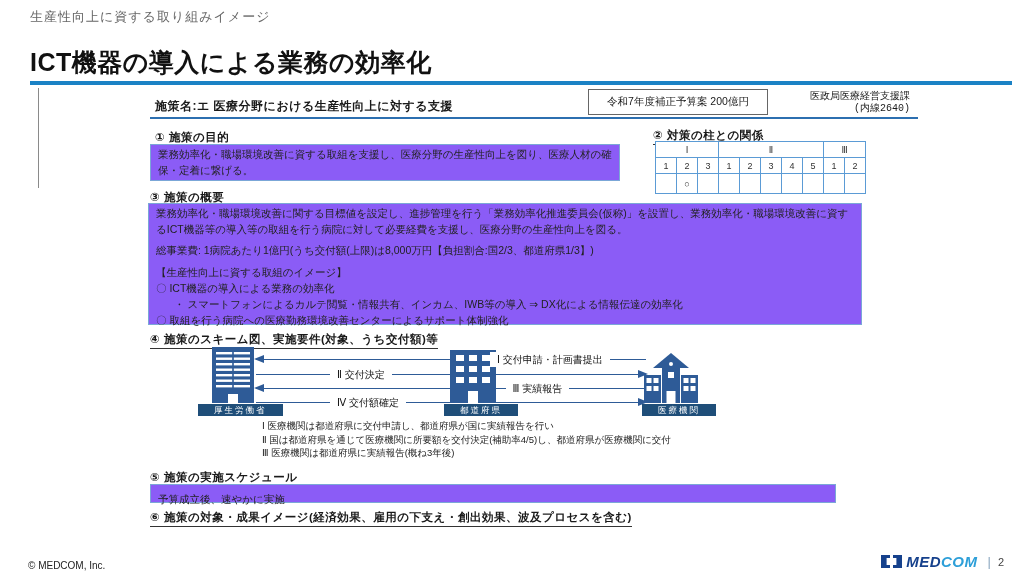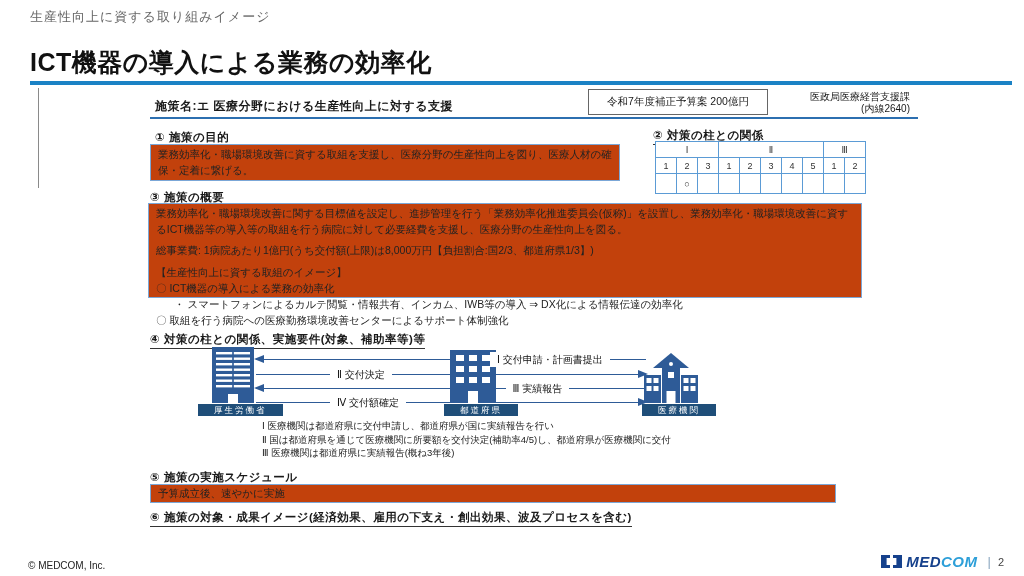--- a/index.html
+++ b/index.html
@@ -12,41 +12,41 @@
   .title{left:30px;top:46px;font-size:25px;font-weight:bold;color:#111;letter-spacing:0.5px;}
   .subtitle{left:432px;top:56px;font-size:16px;font-weight:bold;color:#111;}
   .rule{left:30px;top:81px;width:982px;height:4px;background:#1b82c5;}
 
   
   .doc-edge{left:38px;top:88px;width:1px;height:100px;background:#8a8a8a;}
   .policy{left:155px;top:98px;font-size:12px;font-weight:bold;color:#1a1a1a;letter-spacing:0.5px;}
   .policy-rule{left:150px;top:117px;width:768px;height:2px;background:#2c6fb0;}
   .budget{left:588px;top:89px;width:178px;height:24px;border:1px solid #666;
           font-size:10.5px;display:flex;align-items:center;justify-content:center;color:#1a1a1a;}
-  .dept{left:778px;top:91px;width:132px;font-size:10px;line-height:12px;color:#1a1a1a;text-align:right;}
+  .dept{left:778px;top:91px;width:132px;font-size:10px;line-height:12px;color:#1a1a1a;text-align:right;font-family:Liberation Mono, monospace;}
 
   .sec-h{font-weight:bold;font-size:11.5px;color:#1a1a1a;border-bottom:1px solid #333;
          display:inline-block;letter-spacing:0.5px;padding-bottom:1px;white-space:nowrap;}
-  .box{border:1px solid #7ba7d7;background:#c2410c;color:#222;font-size:10.5px;line-height:1.5;
+  .box{border:1px solid #7ba7d7;background:#8b5cf6;color:#222;font-size:10.5px;line-height:1.5;
        padding:2px 7px;box-sizing:border-box;}
 
   .h1{left:155px;top:127px;}
   .b1{left:150px;top:144px;width:470px;height:37px;}
 
   .h2{left:653px;top:125px;}
   .ptable{left:655px;top:141px;display:grid;grid-template-columns:repeat(10,20px);
           grid-template-rows:15px 15px 19px;border:1px solid #5b9bd5;background:#5b9bd5;
           grid-gap:1px;}
   .ptable div{background:#fff;display:flex;align-items:center;justify-content:center;
           font-size:9px;color:#333;}
   .g1{grid-column:span 3;} .g2{grid-column:span 5;} .g3{grid-column:span 2;}
   .mark{font-size:14px;line-height:10px;color:#333;}
 
   .h3{left:150px;top:187px;}
-  .b3{left:148px;top:203px;width:714px;height:95px;font-size:10.5px;}
+  .b3{left:148px;top:203px;width:714px;height:122px;font-size:10.5px;}
   .b3 .p2{margin-top:5px;}
   .b3 .imgh{margin-top:7px;}
   .b3 .sub{padding-left:18px;}
 
   .h4{left:150px;top:329px;}
 
   
   .diagram{left:150px;top:345px;width:712px;height:78px;}
   .flow{position:absolute;left:106px;width:390px;height:0;border-top:1.6px solid #2e5b97;}
   .flow .lbl{position:absolute;top:-8px;font-size:10px;line-height:15px;background:#fff;
@@ -55,21 +55,21 @@
         border-top:4.5px solid transparent;border-bottom:4.5px solid transparent;}
   .arrR{position:absolute;right:-2px;top:-5px;width:0;height:0;border-left:10px solid #2e5b97;
         border-top:4.5px solid transparent;border-bottom:4.5px solid transparent;}
   .bldg{position:absolute;z-index:2;}
   .bldg-label{position:absolute;z-index:3;background:#1f4e79;color:#fff;font-size:8.5px;
               line-height:12px;padding:0 16px;letter-spacing:2px;white-space:nowrap;}
 
   .notes{left:262px;top:419px;font-size:9.5px;line-height:13.5px;color:#222;}
 
   .h5{left:150px;top:467px;}
-  .b5{left:150px;top:484px;width:686px;height:19px;padding-top:1px;}
+  .b5{left:150px;top:484px;width:686px;height:19px;padding-top:7px;}
   .h6{left:150px;top:507px;}
   .b6{left:150px;top:525px;width:712px;height:35px;overflow:hidden;}
 
   
   .copyright{left:28px;bottom:5px;font-size:10px;color:#222;}
   .brand{right:20px;bottom:6px;display:flex;align-items:center;padding-left:8px;}
   .brand .word{font-weight:bold;font-style:italic;font-size:15px;letter-spacing:0.5px;margin-left:4px;}
   .med{color:#16418c;} .com{color:#2d9fd8;}
   .sep{color:#8aa7c0;font-size:13px;margin:0 7px 0 10px;}
   .pagenum{font-size:11px;color:#444;}
@@ -126,21 +126,21 @@
   <div class="abs h3"><span class="sec-h">③ 施策の概要</span></div>
   <div class="abs box b3">
     <div>業務効率化・職場環境改善に関する目標値を設定し、進捗管理を行う「業務効率化推進委員会(仮称)」を設置し、業務効率化・職場環境改善に資するICT機器等の導入等の取組を行う病院に対して必要経費を支援し、医療分野の生産性向上を図る。</div>
     <div class="p2">総事業費: 1病院あたり1億円(うち交付額(上限)は8,000万円【負担割合:国2/3、都道府県1/3】)</div>
     <div class="imgh">【生産性向上に資する取組のイメージ】</div>
     <div>〇 ICT機器の導入による業務の効率化</div>
     <div class="sub">・ スマートフォンによるカルテ閲覧・情報共有、インカム、IWB等の導入 ⇒ DX化による情報伝達の効率化</div>
     <div>〇 取組を行う病院への医療勤務環境改善センターによるサポート体制強化</div>
   </div>
 
-  <div class="abs h4"><span class="sec-h">④ 対策の柱との関係、実施要件(対象、補助率等)等</span></div>
+  <div class="abs h4"><span class="sec-h">④ 施策のスキーム図、実施要件(対象、うち交付額)等</span></div>
 
   <div class="abs diagram">
 
     <div class="flow" style="top:14px">
       <span class="arrL"></span>
       <span class="lbl" style="left:60%">Ⅰ 交付申請・計画書提出</span>
     </div>
     <div class="flow" style="top:29px">
       <span class="arrR"></span>
       <span class="lbl" style="left:19%">Ⅱ 交付決定</span>

